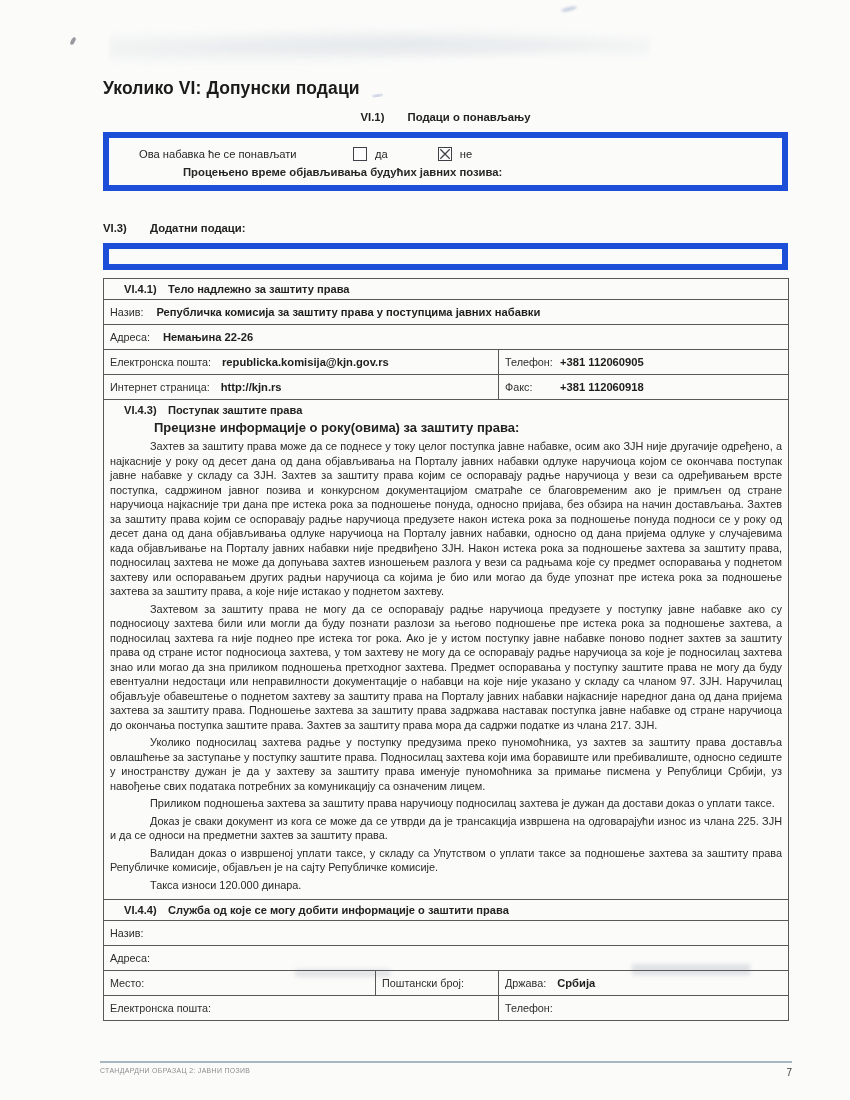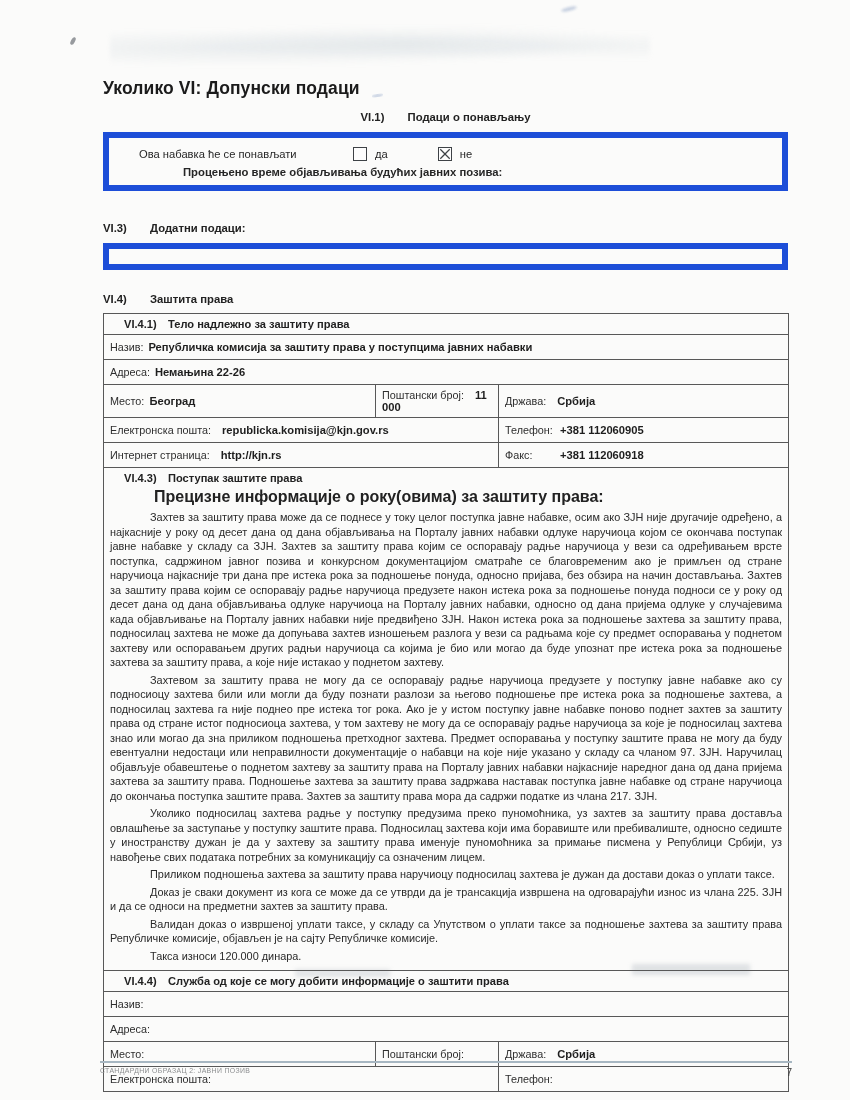--- a/index.html
+++ b/index.html
@@ -62,27 +62,27 @@
   table.main td {
     border:1px solid #585858; vertical-align:middle;
     padding:4px 6px; font-size:10.9px; color:#2e2e2e;
   }
   td.cell-head { padding:4px 6px; }
   .cell-head-inner { display:flex; align-items:baseline; font-weight:bold; font-size:11.1px; color:#222;margin-left:14px; }
   .cell-head-inner .sec-id { width:44px; flex:0 0 44px; font-weight:bold; }
   .lbl { font-size:10.8px; color:#2e2e2e; }
   .val { font-weight:bold; font-size:11.2px; color:#1e1e1e; }
   .gap-sm { margin-left:8px; }
-  .gap-md { margin-left:2px; }
+  .gap-md { margin-left:10px; }
   .contact-lbl { display:inline-block; min-width:52px; }
   td.field-row { height:25px; }
 
   
   td.proc-cell { padding:5px 7px 10px 6px; vertical-align:top; }
-  .proc-sub { font-weight:bold; font-size:16px; margin:4px 0 4px 44px; color:#222; }
+  .proc-sub { font-weight:bold; font-size:13px; margin:4px 0 4px 44px; color:#222; }
   .proc-cell p {
     margin:0 0 3px 0; text-align:justify; text-indent:40px;
     font-size:10.9px; line-height:14.5px; color:#2a2a2a;
   }
 
   
   .footer {
     position:absolute; top:1061px; left:100px; width:692px;
     border-top:2px solid #a7b7c2; padding-top:4px;
     display:flex; justify-content:space-between; align-items:flex-start;
@@ -129,24 +129,20 @@
   </div>
 
   <div class="sec-head sh-vi3">
     <span class="sec-id">VI.3)</span>
     <span>Додатни подаци:</span>
   </div>
   <div class="box vi3-box">
     <span></span>
   </div>
 
-  <div class="sec-head sh-vi4">
-    <span class="sec-id">VI.4)</span>
-    <span>Заштита права</span>
-  </div>
 
   <table class="main">
     <colgroup>
         <col style="width:272px">
         <col style="width:123px">
         <col style="width:290px">
       </colgroup>
 
     <tbody>
         <tr>
@@ -160,34 +156,20 @@
     <tr>
       <td colspan="3" class="field-row">
         <span class="lbl">Назив:</span>
         <span class="val gap-md">Републичка комисија за заштиту права у поступцима јавних набавки</span>
       </td>
     </tr>
     <tr>
       <td colspan="3" class="field-row">
         <span class="lbl">Адреса:</span>
         <span class="val gap-md">Немањина 22-26</span>
-      </td>
-    </tr>
-    <tr>
-      <td class="field-row">
-        <span class="lbl">Место:</span>
-        <span class="val gap-md">Београд</span>
-      </td>
-      <td class="field-row">
-        <span class="lbl">Поштански број:</span>
-        <span class="val gap-sm">11 000</span>
-      </td>
-      <td class="field-row">
-        <span class="lbl">Држава:</span>
-        <span class="val gap-sm">Србија</span>
       </td>
     </tr>
     <tr>
       <td colspan="2" class="field-row">
         <span class="lbl">Електронска пошта:</span>
         <span class="val gap-sm">republicka.komisija@kjn.gov.rs</span>
       </td>
       <td class="field-row">
         <span class="lbl contact-lbl">Телефон:</span>
         <span class="val">+381 112060905</span>

